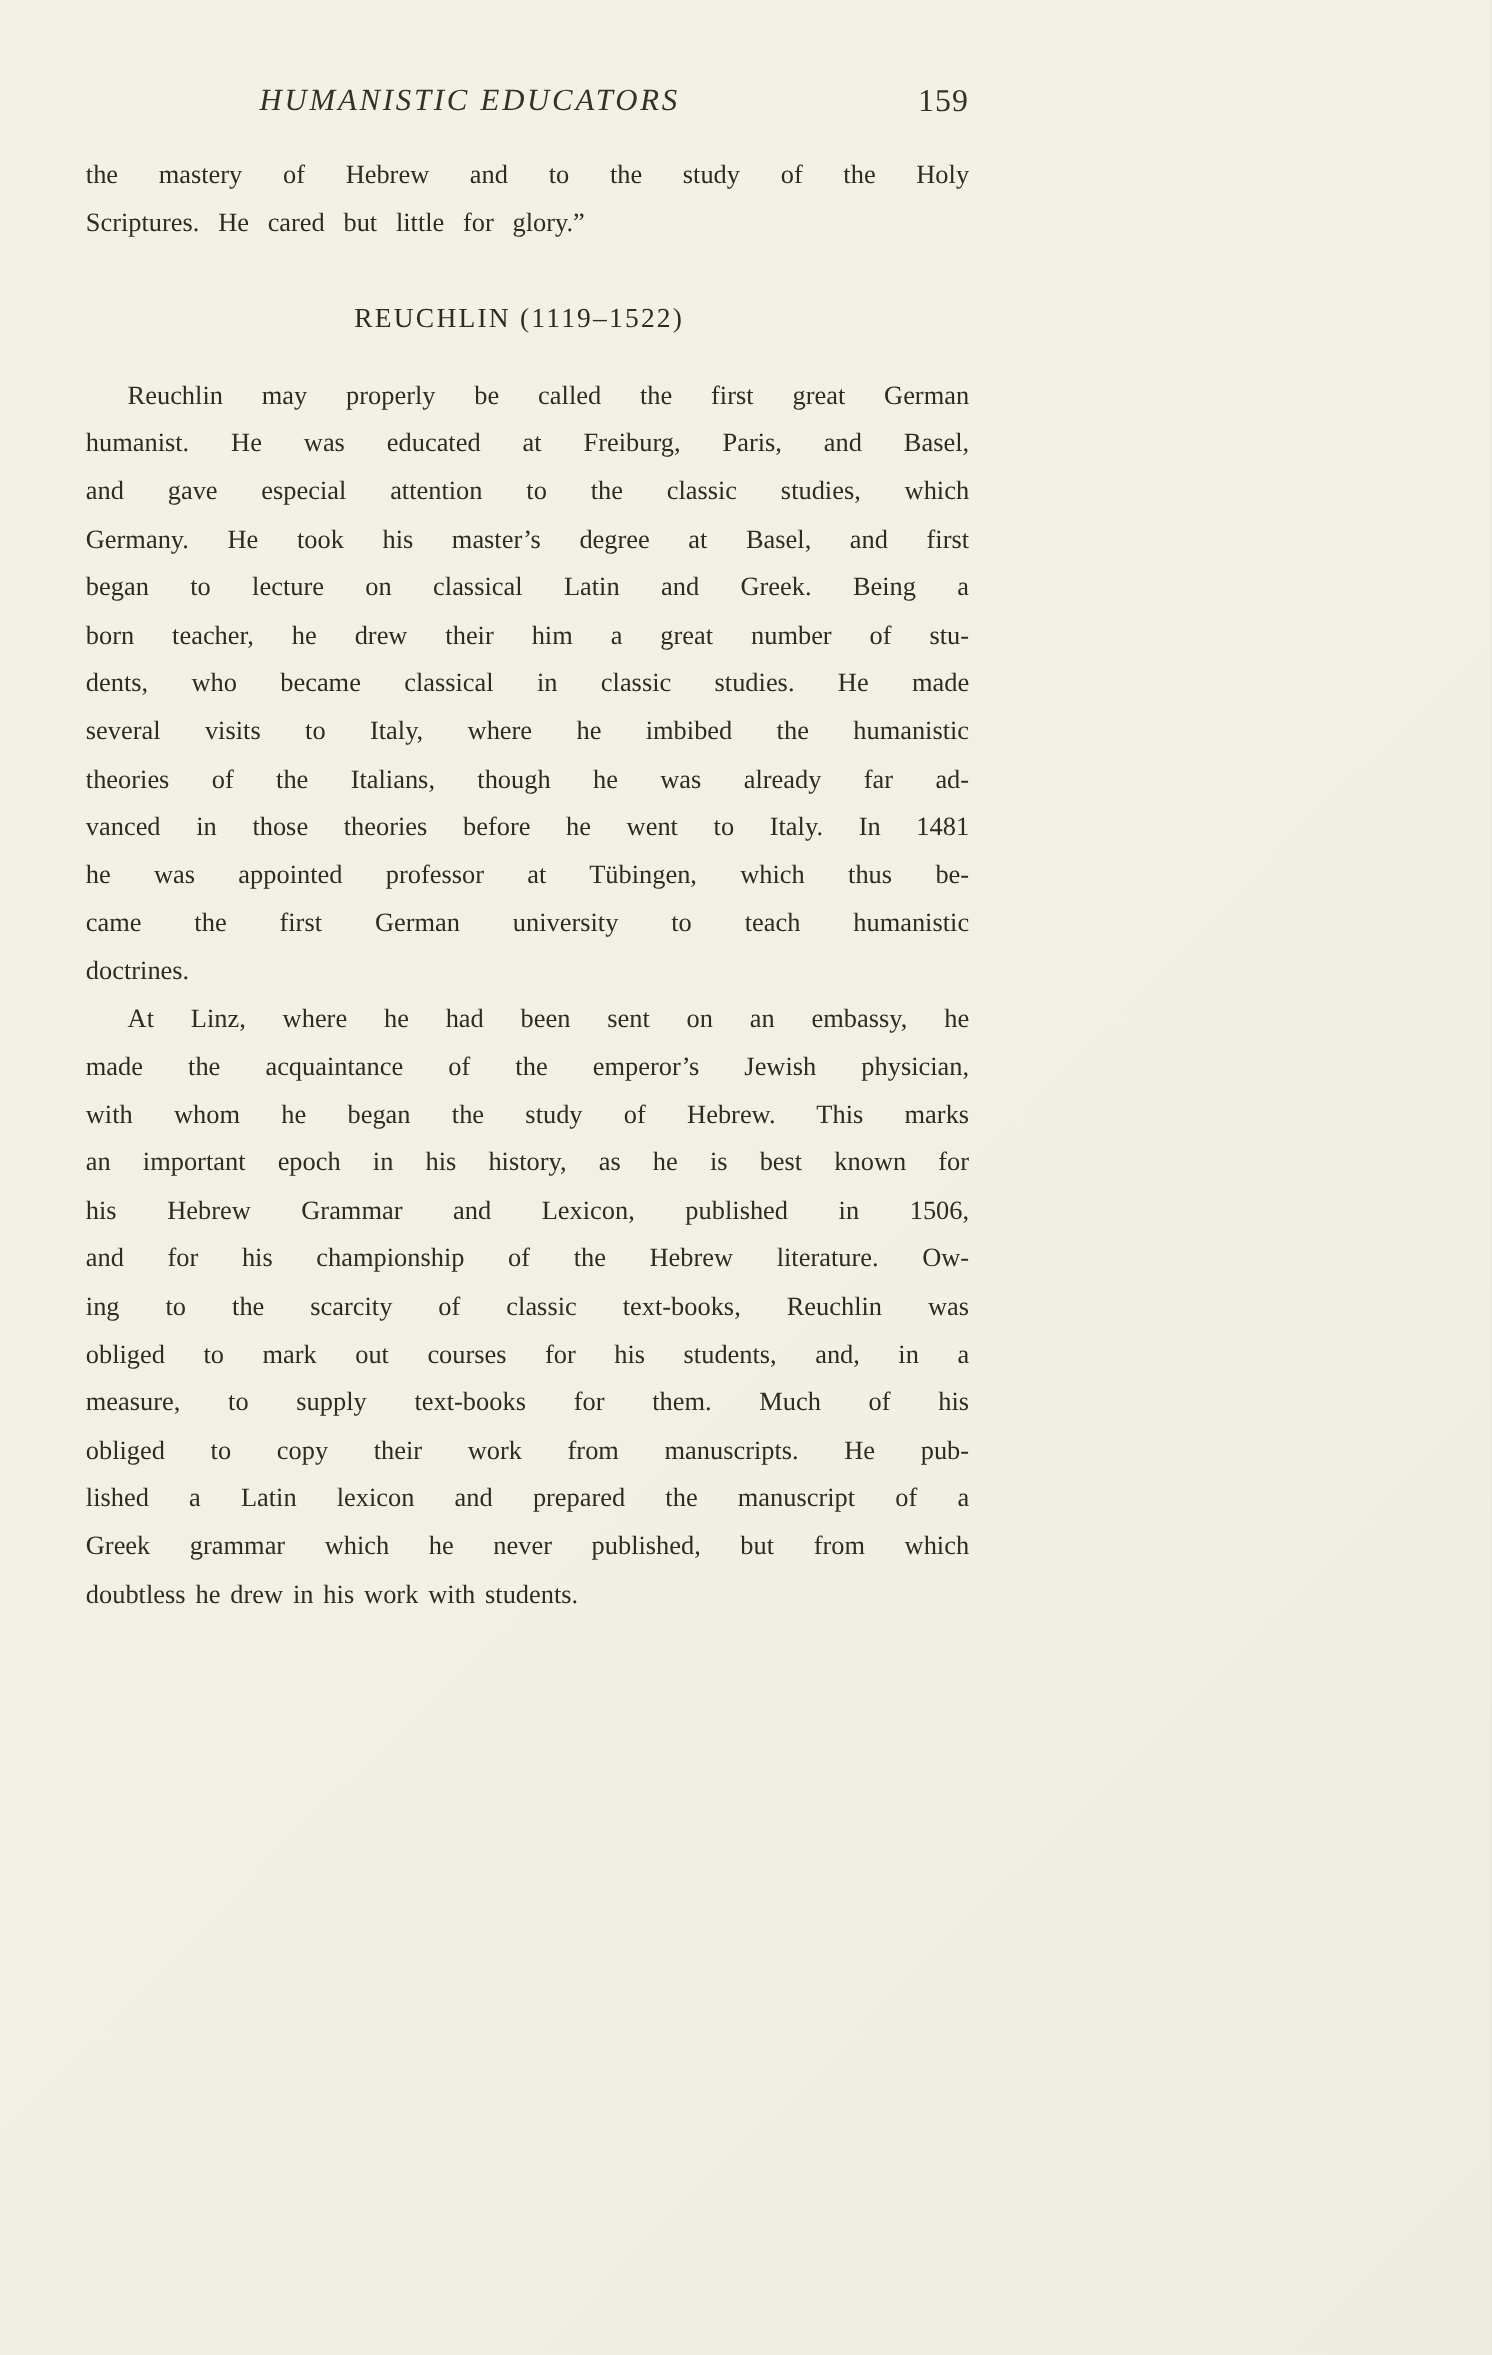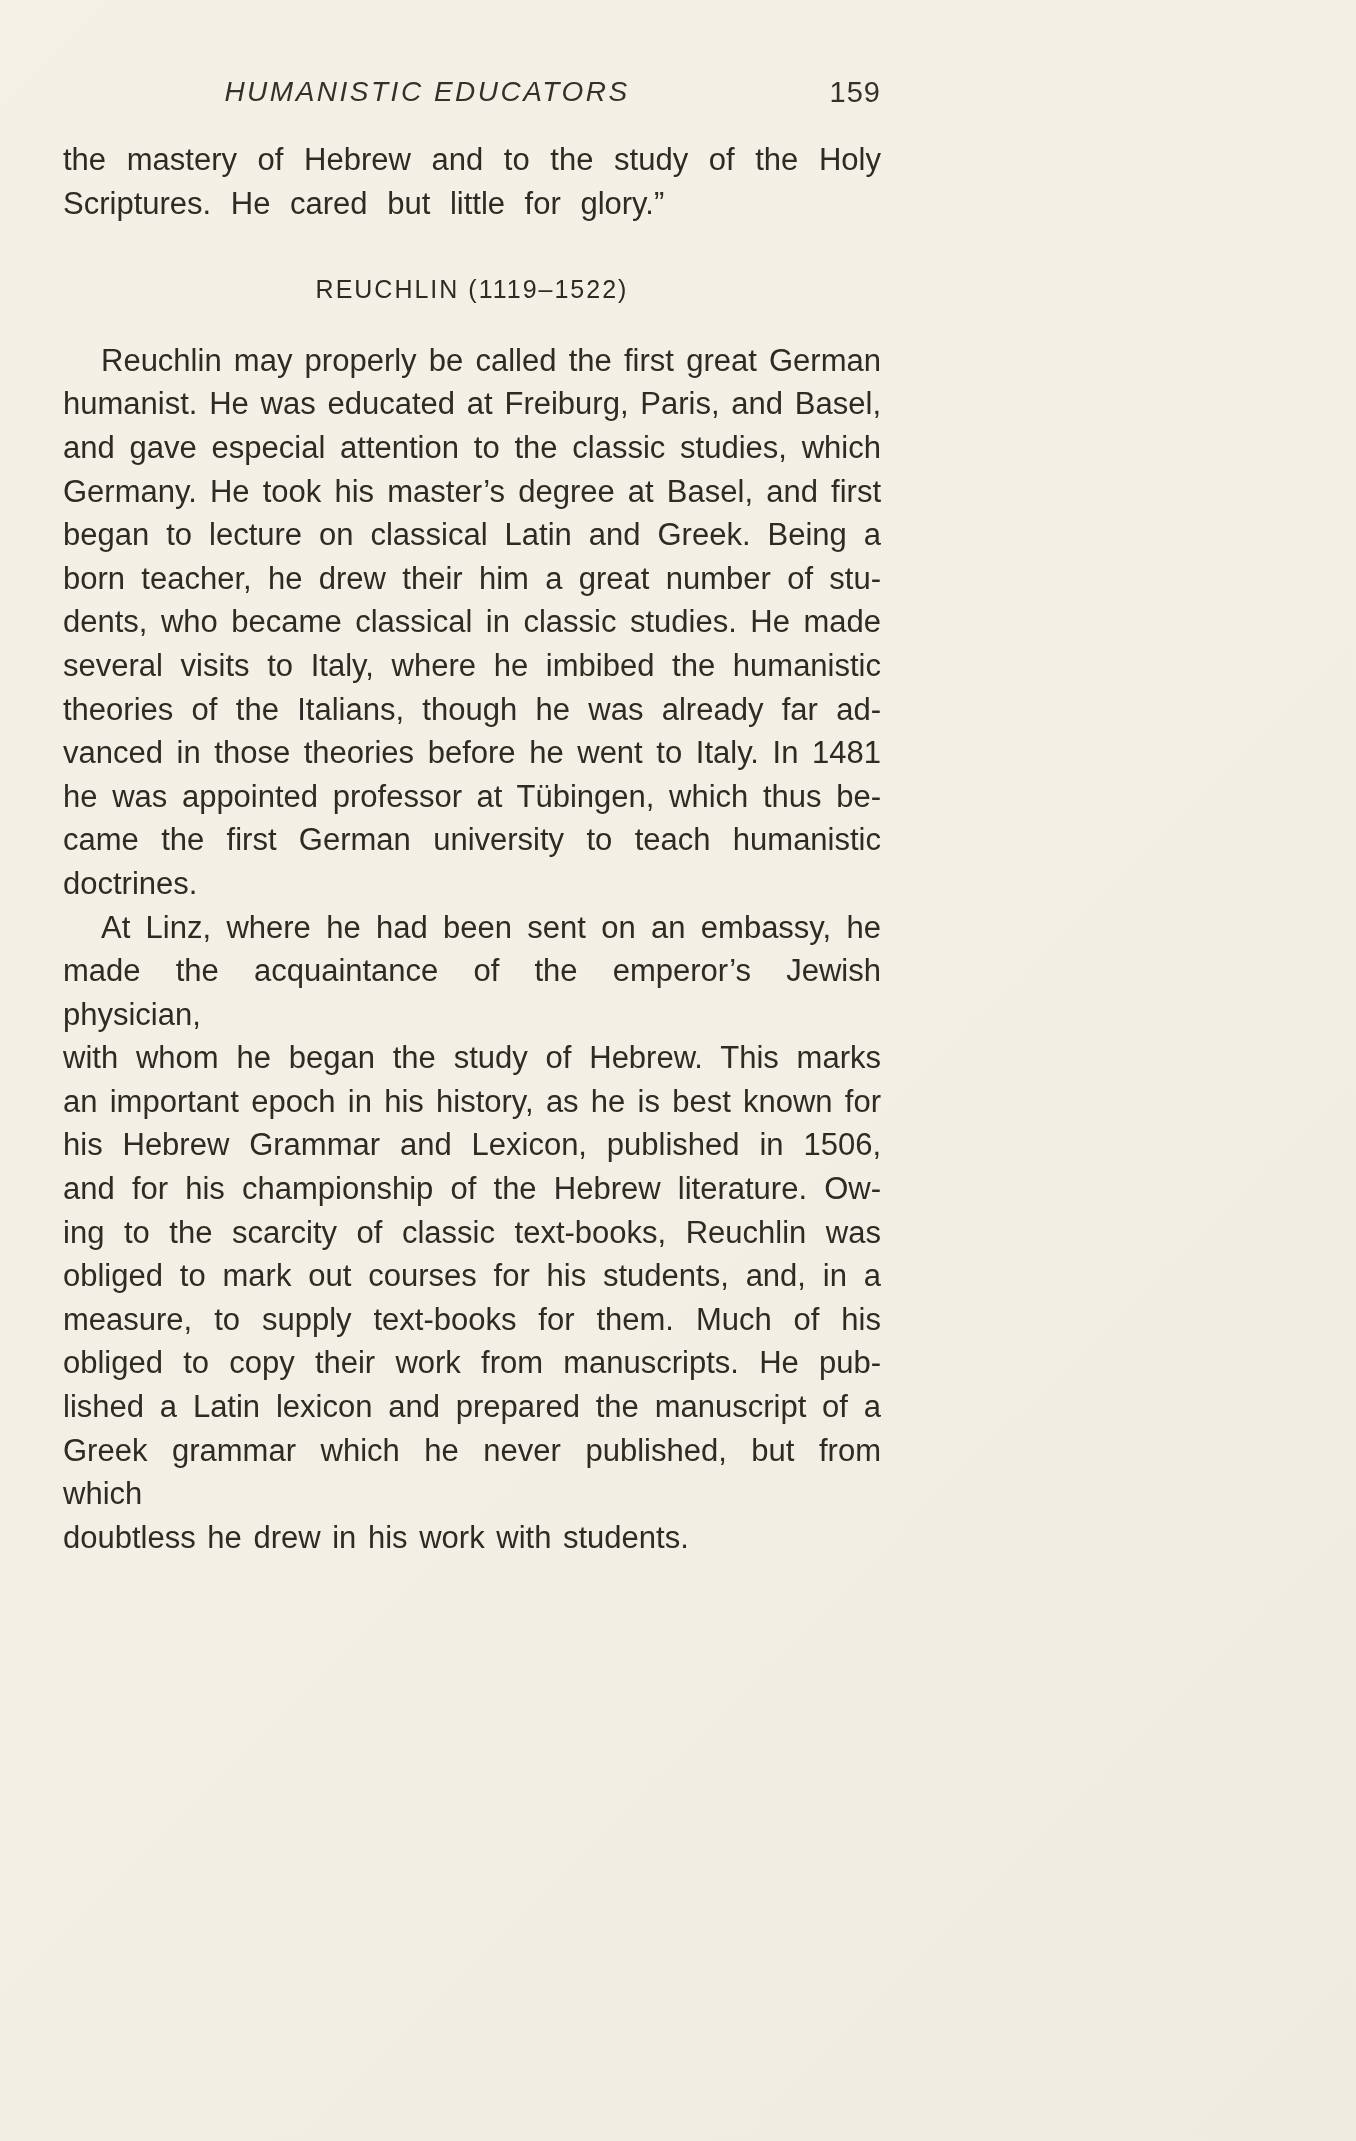--- a/index.html
+++ b/index.html
@@ -5,21 +5,21 @@
   html, body {
     margin: 0;
     padding: 0;
     background: #e9e6dc;
   }
   .page {
     position: relative;
     width: 1356px;
     height: 2141px;
     background: linear-gradient(135deg, #f3f0e6 0%, #f2efe5 55%, #eeebe0 100%);
-    font-family: Liberation Sans, sans-serif;
+    font-family: Liberation Serif, serif;
     color: #2e2a24;
     overflow: hidden;
   }
   .running-header {
     position: absolute;
     left: 63px;
     top: 76px;
     width: 818px;
     height: 40px;
   }
@@ -42,25 +42,26 @@
     letter-spacing: 1px;
     color: #35302a;
   }
   .body-text {
     position: absolute;
     left: 63px;
     top: 138px;
     width: 818px;
   }
   .line {
-    font-size: 31px;
+    font-size: 24px;
     line-height: 43.6px;
     word-spacing: 3px;
     white-space: normal;
     text-align: left;
+    margin-left: 15px;
   }
   .line.just {
     text-align: justify;
     text-align-last: justify;
   }
   .line.indent {
     text-indent: 38px;
   }
   .line.wide {
     word-spacing: 11px;

